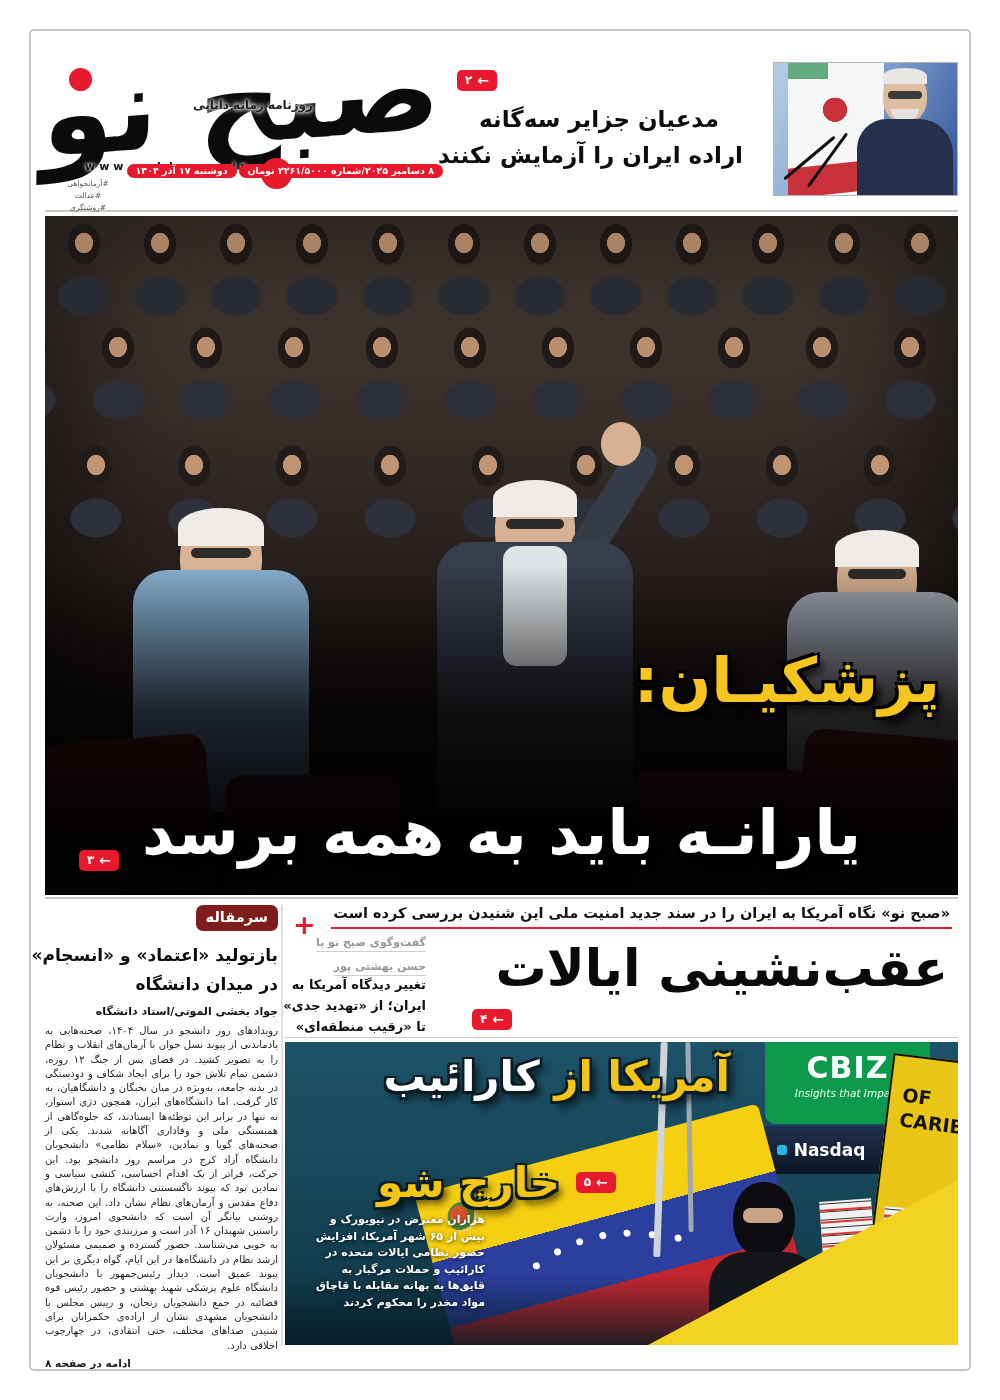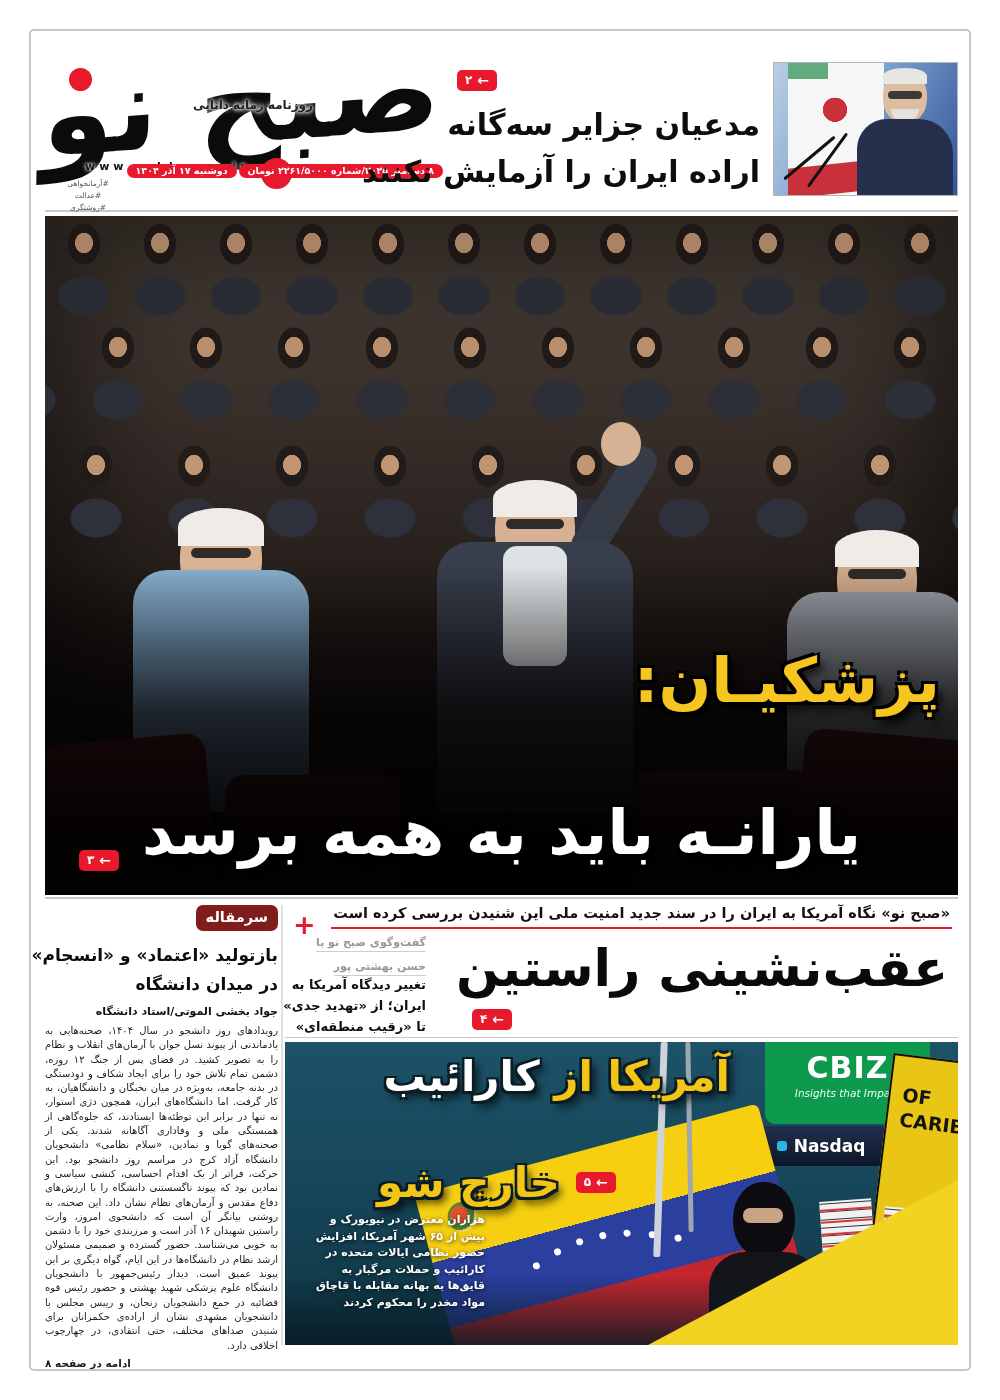--- a/index.html
+++ b/index.html
@@ -45,21 +45,21 @@
             border-radius:30px 34px 0 0; }
   .ts-head { position:absolute; right:30px; bottom:72px; width:44px; height:52px; border-radius:46%;
              background:#dcbd9f; }
   .ts-hair { position:absolute; inset:-3px 0 auto 0; height:16px; border-radius:50% 50% 0 0; background:#e8e6e2; }
   .ts-glass { position:absolute; left:5px; top:20px; width:34px; height:8px; border-radius:4px; background:#3a3a3a; }
   .ts-beard { position:absolute; left:8px; bottom:2px; width:28px; height:12px; border-radius:0 0 12px 12px; background:#e5e2dd; }
   .ts-mic { position:absolute; width:3px; height:66px; background:#111; border-radius:2px; }
   .ts-kicker { position:absolute; right:204px; top:8px; font-size:16px; font-weight:bold; color:#1a1a1a;
                border-bottom:2.5px solid #e8192d; padding:0 2px 5px; white-space:nowrap; }
   .ts-badge { position:absolute; left:2px; top:12px; }
-  .ts-head1 { position:absolute; right:198px; left:0; top:44px; text-align:center; font-size:30px; font-weight:900;
+  .ts-head1 { position:absolute; right:215px; left:0; top:44px; text-align:center; font-size:23px; font-weight:900;
               color:#0d0d0d; line-height:1.55; white-space:nowrap; }
 
   
   .main-photo { position:absolute; left:45px; top:216px; width:913px; height:679px; overflow:hidden; z-index:4;
                 background:linear-gradient(180deg,#4a4038 0%,#39302b 28%,#241d1a 55%,#0c0908 80%,#040303 100%);
                 box-shadow:inset 0 0 130px 35px rgba(0,0,0,.55); }
   .crowd-row { position:absolute; left:0; right:0; background-repeat:repeat-x; }
   .cr { background-image:
         radial-gradient(ellipse 15px 17px at 39px 27px, #b98e6d 58%, rgba(0,0,0,0) 62%),
         radial-gradient(ellipse 26px 33px at 39px 28px, #1f1a18 60%, rgba(0,0,0,0) 64%),
@@ -109,21 +109,21 @@
   
   .carib { position:absolute; left:285px; top:1042px; width:673px; height:303px; overflow:hidden; z-index:6;
            background:linear-gradient(180deg,#1d5268 0%,#17475a 45%,#0f3545 100%); }
   .cb-titan { position:absolute; left:48px; top:6px; width:210px; height:58px; direction:ltr;
               background:linear-gradient(100deg, rgba(230,238,245,.35), rgba(160,190,210,.15)); color:#f0f4f8;
               font-size:11px; letter-spacing:7px; text-align:center; padding-top:20px; opacity:.8; }
   .cb-cbiz { position:absolute; left:480px; top:0; width:165px; height:82px; background:#0d9a4d; direction:ltr;
              border-radius:0 0 10px 10px; text-align:center; padding-top:8px; z-index:2; }
   .cb-cbiz .b { font-size:30px; font-weight:900; color:#fff; letter-spacing:1px; }
   .cb-cbiz .t { font-size:10.5px; font-style:italic; color:#eafff2; margin-top:2px; }
-  .cb-nasdaq { position:absolute; left:450px; top:84px; width:172px; height:40px; border-radius:8px; direction:ltr;
+  .cb-nasdaq { position:absolute; left:450px; top:84px; width:172px; height:48px; border-radius:8px; direction:ltr;
                background:linear-gradient(180deg,#20304e,#0d1626); color:#fff; font-size:17px; font-weight:bold;
                display:flex; align-items:center; justify-content:center; gap:7px; z-index:2; }
   .cb-nasdaq .dot { width:10px; height:10px; border-radius:3px; background:#29b5e8; }
   .cb-placard { position:absolute; right:-16px; top:16px; width:92px; height:185px; background:#e9c616;
                 transform:rotate(7deg); border:2px solid #10100e; z-index:3; direction:ltr;
                 color:#15130c; font-weight:900; font-size:19px; line-height:1.3; padding:26px 6px 0 12px; }
   .cb-flag { position:absolute; left:150px; top:104px; width:355px; height:205px; transform:rotate(-15deg);
              border-radius:6px; overflow:hidden; z-index:2;
              background:linear-gradient(180deg,#f7cf11 0 34%, #2b3f9e 34% 67%, #c4262e 67% 100%); }
   .cb-stars { position:absolute; left:96px; top:96px; width:7px; height:7px; border-radius:50%; background:#fff;
@@ -280,21 +280,21 @@
     </div>
     <div class="iv-h">
       <div>تغییر دیدگاه آمریکا به</div>
       <div>ایران؛ از «تهدید جدی»</div>
       <div>تا «رقیب منطقه‌ای»</div>
     </div>
   </div>
 
   <div class="us-story">
     <div class="us-kicker">«صبح نو» نگاه آمریکا به ایران را در سند جدید امنیت ملی این شنیدن بررسی کرده است</div>
-    <div class="us-h">عقب‌نشینی راستین</div>
+    <div class="us-h">عقب‌نشینی ایالات</div>
     <span class="pbadge us-badge">
       <span class="d">۴</span>
       <span class="a">←</span>
     </span>
   </div>
 
   <div class="hr" style="left:285px;right:42px;top:1037px;border-top-width:1.5px;"></div>
 
   <div class="carib">
     <div class="cb-cbiz">

